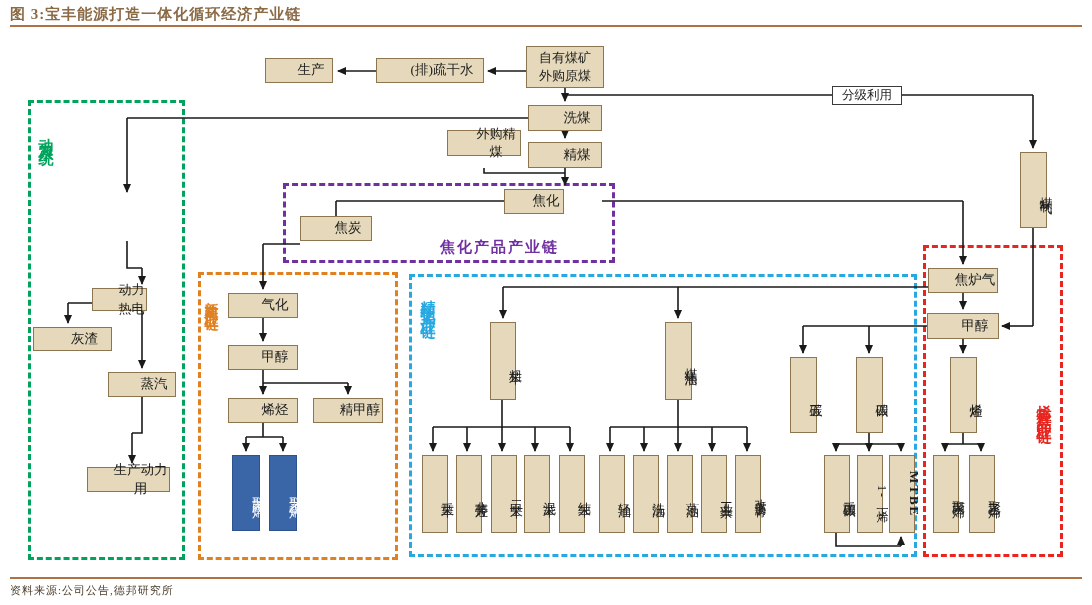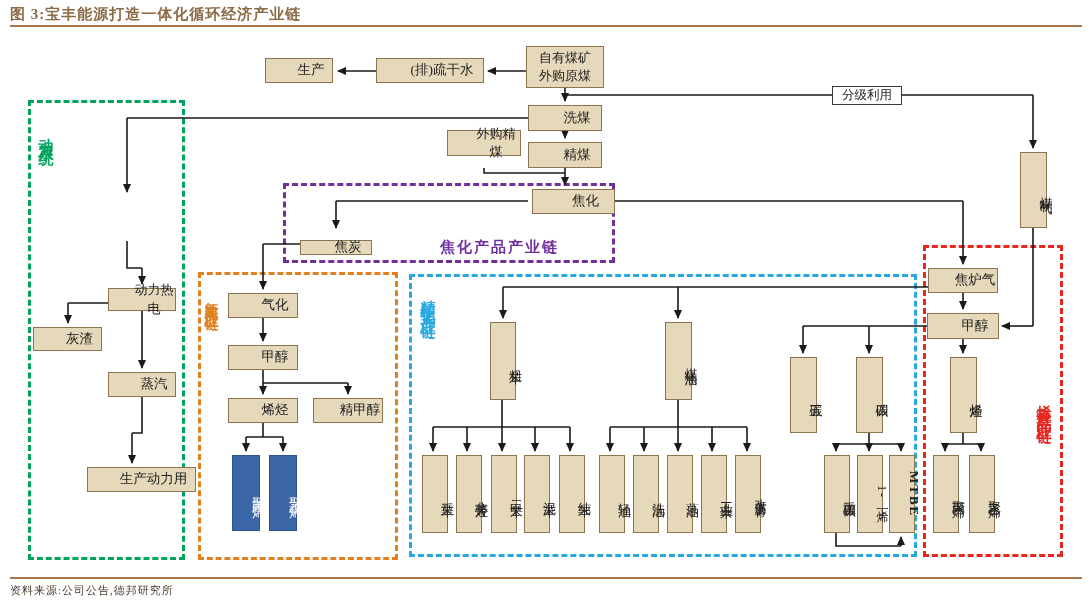--- a/index.html
+++ b/index.html
@@ -116,27 +116,27 @@
   <div class="glabel gv" style="left:418px;top:288px;color:var(--fine-chem-blue)">精细化工产业链</div>
   <div class="glabel gv" style="left:1034px;top:393px;color:var(--olefin-red)">烯烃产品产业链</div>
 
   <div class="node" style="left:265px;top:58px;width:68px;height:25px">生产</div>
   <div class="node" style="left:376px;top:58px;width:108px;height:25px">(排)疏干水</div>
   <div class="node sm pad" style="left:526px;top:46px;width:78px;height:42px">自有煤矿外购原煤</div>
   <div class="plain-node" style="left:832px;top:86px;width:70px;height:19px">分级利用</div>
   <div class="node" style="left:528px;top:105px;width:74px;height:26px">洗煤</div>
   <div class="node sm" style="left:447px;top:130px;width:74px;height:26px">外购精煤</div>
   <div class="node" style="left:528px;top:142px;width:74px;height:26px">精煤</div>
-  <div class="node" style="left:532px;top:189px;width:83px;height:25px">焦化</div>
-  <div class="node" style="left:300px;top:240px;width:72px;height:15px">焦炭</div>
+  <div class="node" style="left:504px;top:189px;width:60px;height:25px">焦化</div>
+  <div class="node" style="left:300px;top:216px;width:72px;height:25px">焦炭</div>
   <div class="node v" style="left:1020px;top:152px;width:27px;height:76px">煤制气</div>
-  <div class="node sm" style="left:108px;top:288px;width:68px;height:23px">动力热电</div>
-  <div class="node" style="left:33px;top:327px;width:69px;height:24px">灰渣</div>
+  <div class="node sm" style="left:92px;top:288px;width:55px;height:23px">动力热电</div>
+  <div class="node" style="left:33px;top:327px;width:79px;height:24px">灰渣</div>
   <div class="node" style="left:108px;top:372px;width:68px;height:25px">蒸汽</div>
-  <div class="node" style="left:87px;top:467px;width:109px;height:25px">生产动力用</div>
+  <div class="node" style="left:87px;top:467px;width:83px;height:25px">生产动力用</div>
   <div class="node" style="left:228px;top:293px;width:70px;height:25px">气化</div>
   <div class="node" style="left:228px;top:345px;width:70px;height:25px">甲醇</div>
   <div class="node" style="left:228px;top:398px;width:70px;height:25px">烯烃</div>
   <div class="node" style="left:313px;top:398px;width:70px;height:25px">精甲醇</div>
   <div class="node v blue" style="left:232px;top:455px;width:28px;height:76px">聚丙烯</div>
   <div class="node v blue" style="left:269px;top:455px;width:28px;height:76px">聚乙烯</div>
   <div class="node v" style="left:490px;top:322px;width:25px;height:78px">粗苯</div>
   <div class="node v" style="left:665px;top:322px;width:27px;height:78px">煤焦油</div>
   <div class="node v" style="left:422px;top:455px;width:23px;height:78px">重苯</div>
   <div class="node v" style="left:456px;top:455px;width:23px;height:78px">非芳烃</div>

